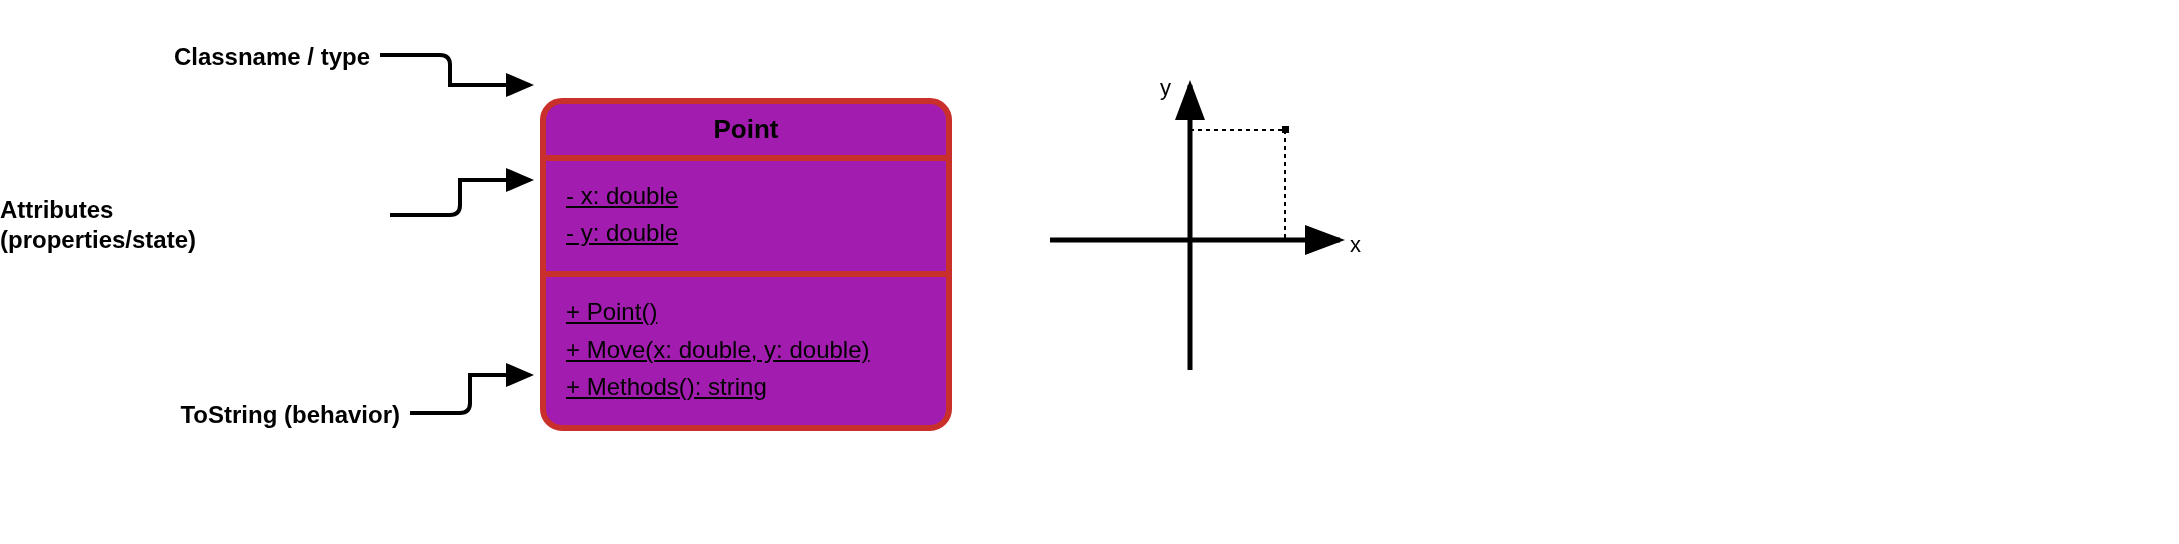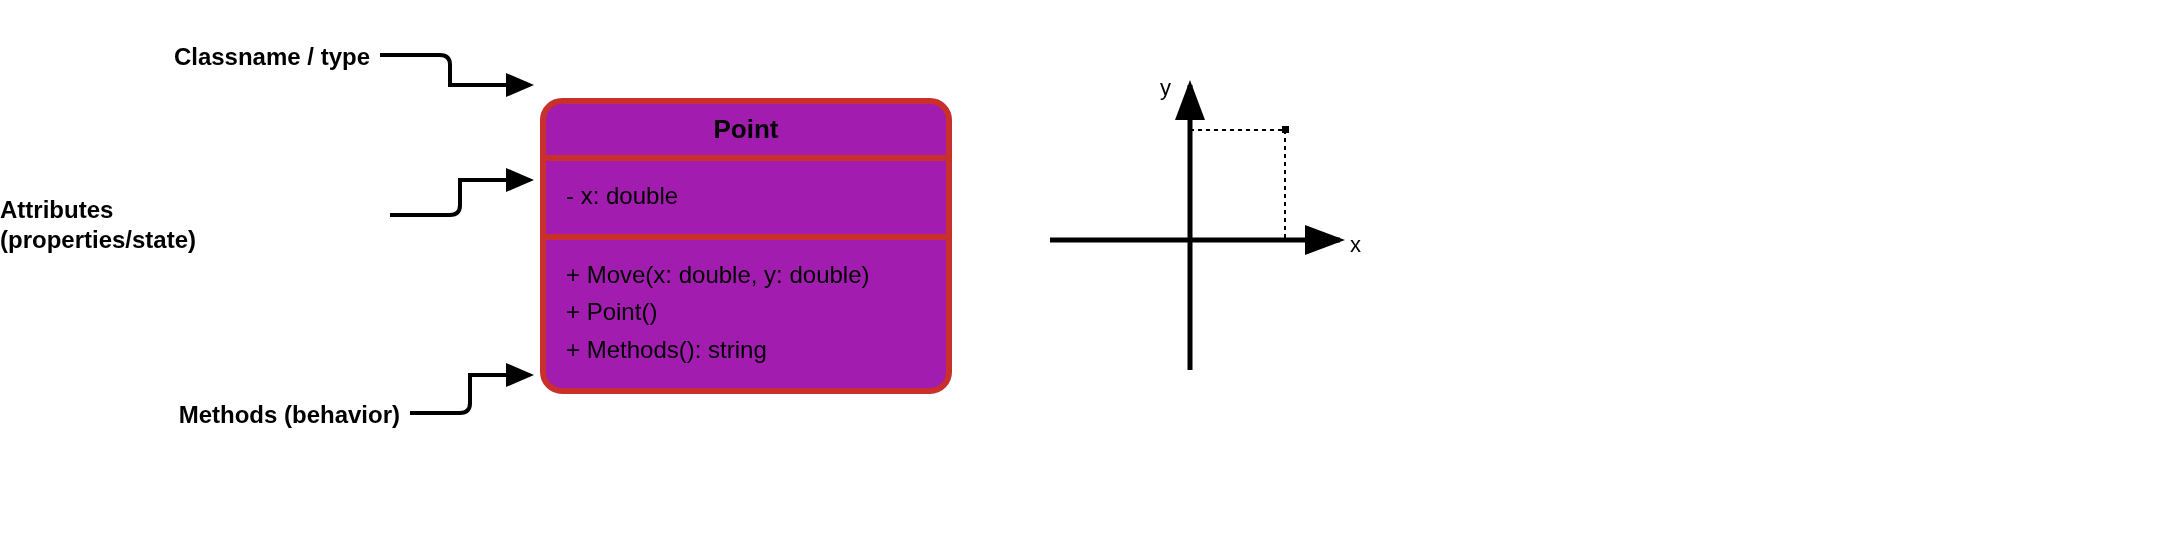--- a/index.html
+++ b/index.html
@@ -41,21 +41,21 @@
     height: 6px;
     background: #c9302c;
     margin: 0;
   }
   .section {
     padding: 16px 20px 20px;
     line-height: 1.55;
     font-size: 24px;
     font-weight: 400;
   }
-  .section div { white-space: pre; }
+  .section div { white-space: pre; text-decoration: underline; }
   svg.arrows {
     position: absolute;
     left: 0; top: 0;
     width: 2179px;
     height: 544px;
     pointer-events: none;
   }
   svg.axes {
     position: absolute;
     left: 1040px;
@@ -65,46 +65,47 @@
   }
 </style>
 </head>
 <body>
 
 <div class="label" style="left:0; top:42px; width:370px;">Classname / type</div>
 
 <div class="label" style="left:0; top:195px; width:380px; text-align:left;">Attributes
 (properties/state)</div>
 
-<div class="label" style="left:0; top:400px; width:400px;">Methods (behavior)</div>
+<div class="label" style="left:0; top:400px; width:400px;">ToString (behavior)</div>
 
 <svg class="arrows" viewBox="0 0 2179 544" xmlns="http://www.w3.org/2000/svg">
   <defs>
     <marker id="arrowhead" markerWidth="8" markerHeight="8" refX="6" refY="3" orient="auto">
       <path d="M0,0 L7,3 L0,6 Z" fill="#000"></path>
     </marker>
   </defs>
 
   <path d="M380 55 L440 55 Q450 55 450 65 L450 85 L530 85" fill="none" stroke="#000" stroke-width="4" marker-end="url(#arrowhead)"></path>
 
   <path d="M390 215 L450 215 Q460 215 460 205 L460 180 L530 180" fill="none" stroke="#000" stroke-width="4" marker-end="url(#arrowhead)"></path>
 
   <path d="M410 413 L460 413 Q470 413 470 403 L470 375 L530 375" fill="none" stroke="#000" stroke-width="4" marker-end="url(#arrowhead)"></path>
 </svg>
 
 <div class="class-box">
   <div class="class-title">Point</div>
   <div class="sep"></div>
   <div class="section">
     <div>- x: double</div>
+    <div>- y: double</div>
   </div>
   <div class="sep"></div>
   <div class="section">
+    <div>+ Point()</div>
     <div>+ Move(x: double, y: double)</div>
-    <div>+ Point()</div>
     <div>+ Methods(): string</div>
   </div>
 </div>
 
 <svg class="axes" viewBox="0 0 340 320" xmlns="http://www.w3.org/2000/svg">
   <defs>
     <marker id="axArrow" markerWidth="10" markerHeight="10" refX="7" refY="3" orient="auto">
       <path d="M0,0 L8,3 L0,6 Z" fill="#000"></path>
     </marker>
   </defs>

